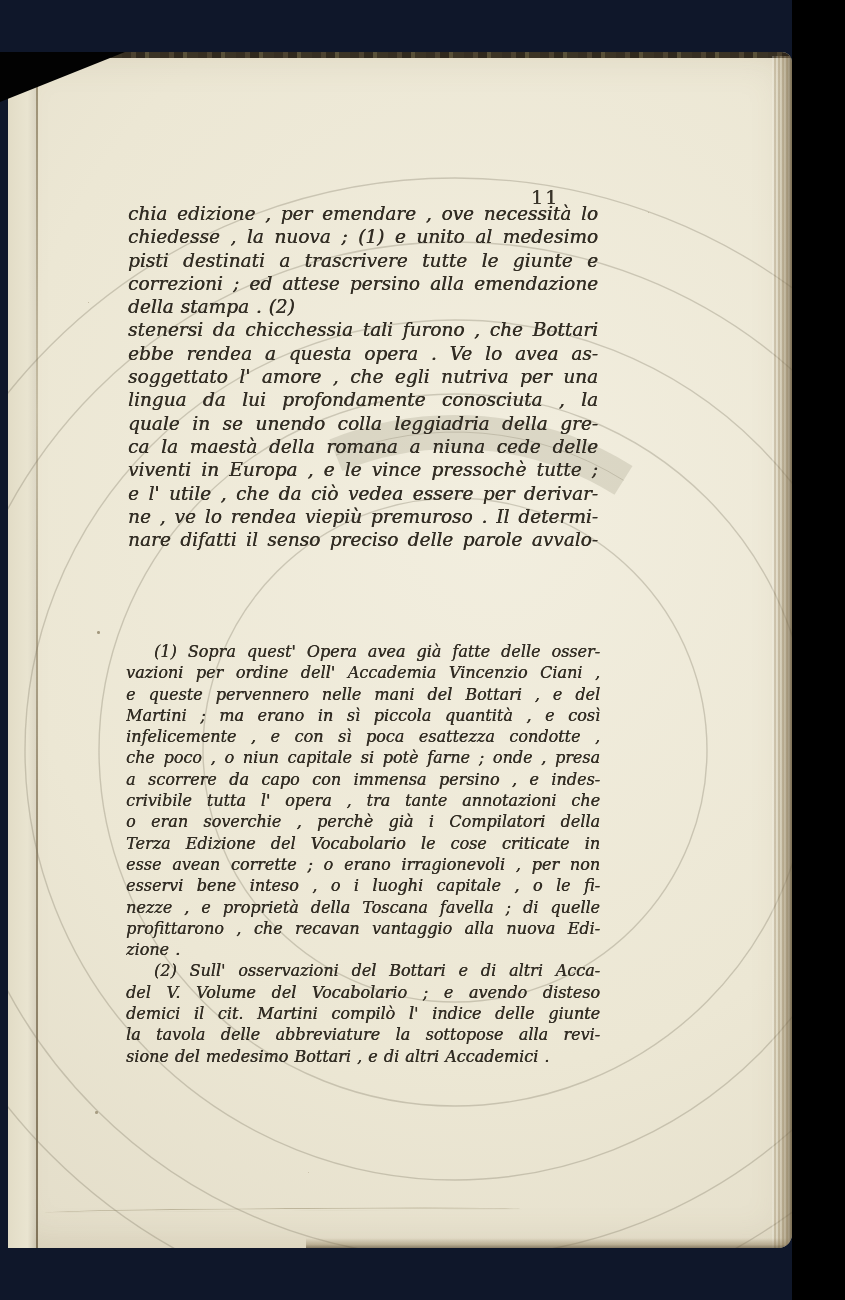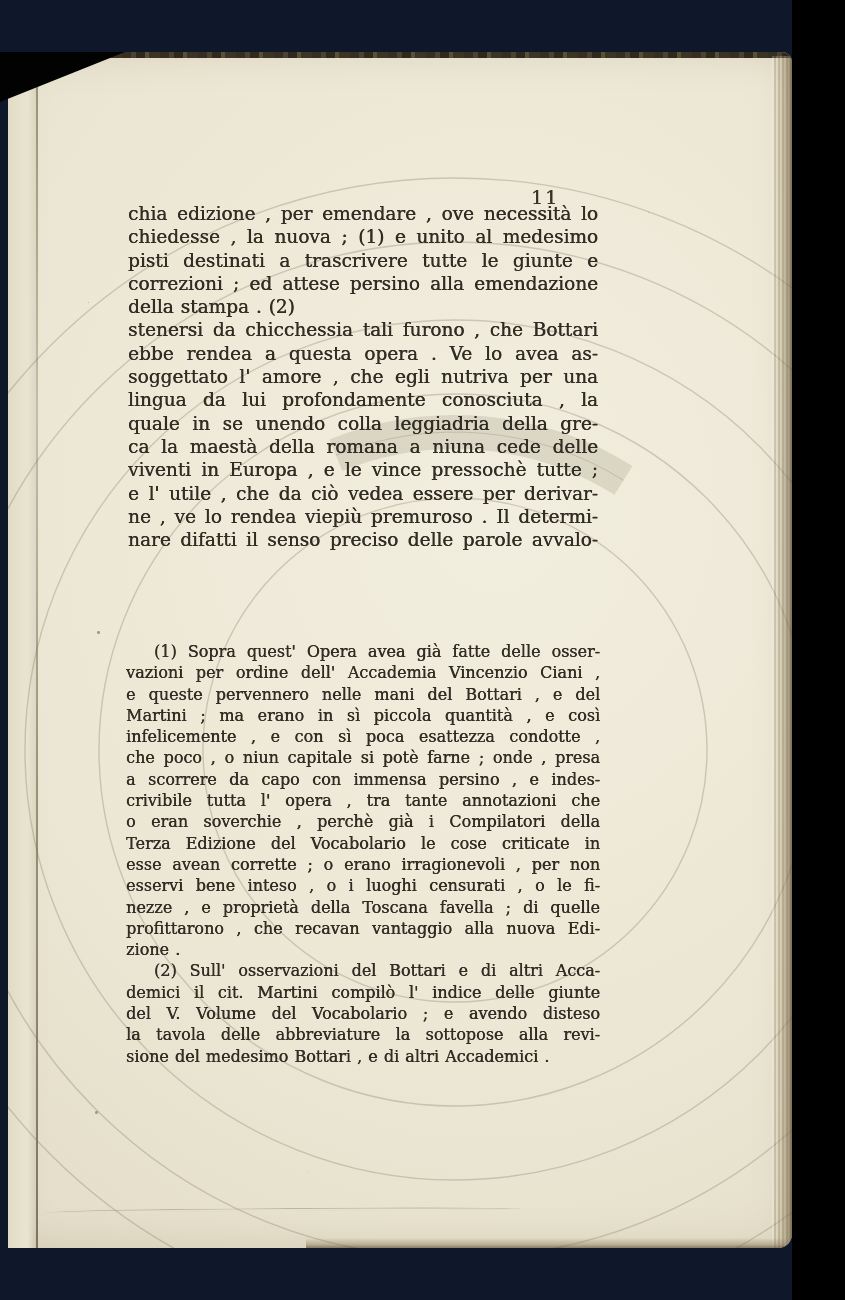--- a/index.html
+++ b/index.html
@@ -60,21 +60,21 @@
     box-shadow: 90px 580px 0 1px rgba(90,74,40,.5), 88px 1060px 0 1px rgba(90,74,40,.45),
       80px 250px 0 0 rgba(110,92,55,.4), 640px 160px 0 0 rgba(120,104,70,.35),
       300px 1120px 0 0 rgba(120,104,70,.3); border-radius:50%;
   }
   .watermark { position:absolute; left:0; top:0; pointer-events:none; }
 
   .pagenum {
     position:absolute; left:523px; top:134px; color:#39342a;
     font-size:19px; letter-spacing:2px; text-shadow:0.3px 0 0 currentColor;
   }
-  .textcol { position:absolute; color:#322d24; }
+  .textcol { position:absolute; color:#322d24;font-style:italic; }
   .main { left:120px; top:150px; width:470px; font-size:18.5px; }
   .main .tline { height:23.3px; line-height:23.3px; }
   .footnotes { left:118px; top:565px; width:474px; font-size:16px;margin-top:24px; }
   .footnotes .tline { height:21.3px; line-height:21.3px; }
   .tline {
     text-align:justify; text-align-last:justify;
     white-space:normal; overflow:hidden;
     text-shadow:0.35px 0 0 currentColor; word-spacing:1px;
   }
   .tline.noj { text-align-last:left; }
@@ -131,29 +131,29 @@
           <div class="tline">vazioni per ordine dell' Accademia Vincenzio Ciani ,</div>
           <div class="tline">e queste pervennero nelle mani del Bottari , e del</div>
           <div class="tline">Martini ; ma erano in sì piccola quantità , e così</div>
           <div class="tline">infelicemente , e con sì poca esattezza condotte ,</div>
           <div class="tline">che poco , o niun capitale si potè farne ; onde , presa</div>
           <div class="tline">a scorrere da capo con immensa persino , e indes-</div>
           <div class="tline">crivibile tutta l' opera , tra tante annotazioni che</div>
           <div class="tline">o eran soverchie , perchè già i Compilatori della</div>
           <div class="tline">Terza Edizione del Vocabolario le cose criticate in</div>
           <div class="tline">esse avean corrette ; o erano irragionevoli , per non</div>
-          <div class="tline">esservi bene inteso , o i luoghi censurati , o le fi-</div>
+          <div class="tline">esservi bene inteso , o i luoghi capitale , o le fi-</div>
           <div class="tline">nezze , e proprietà della Toscana favella ; di quelle</div>
           <div class="tline">profittarono , che recavan vantaggio alla nuova Edi-</div>
           <div class="tline noj">zione .</div>
         </div>
       <div>
           <div class="tline indent">(2) Sull' osservazioni del Bottari e di altri Acca-</div>
+          <div class="tline">del V. Volume del Vocabolario ; e avendo disteso</div>
           <div class="tline">demici il cit. Martini compilò l' indice delle giunte</div>
-          <div class="tline">del V. Volume del Vocabolario ; e avendo disteso</div>
           <div class="tline">la tavola delle abbreviature la sottopose alla revi-</div>
           <div class="tline noj">sione del medesimo Bottari , e di altri Accademici .</div>
         </div>
     </div>
 
     <div class="crease-line"></div>
     <div class="specks"></div>
 
     <div class="edge-top"></div>
     <div class="edge-right"></div>

